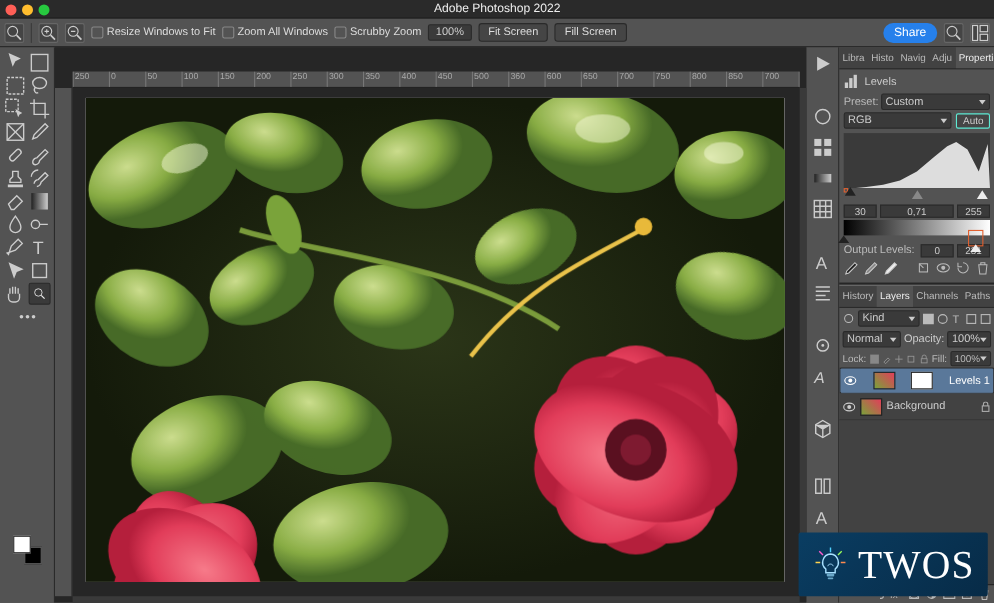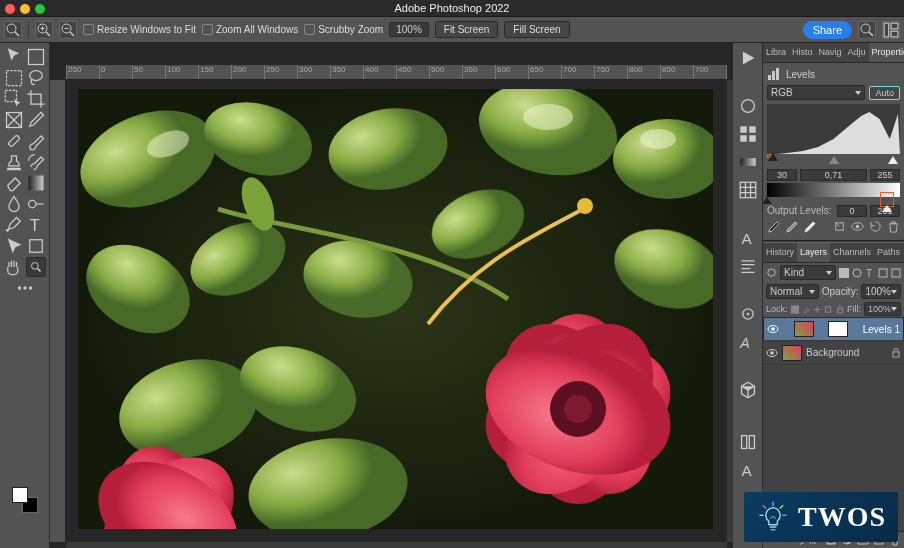--- a/index.html
+++ b/index.html
@@ -74,21 +74,21 @@
 .layer.sel{background:#5a789a;color:#fff;}
 .eye{width:12px;height:12px;fill:#ccc;}
 .thumb{width:20px;height:16px;background:#fff;border:1px solid #222;}
 .thumb.mask{background:#fff;}
 .layerbtns{display:flex;justify-content:flex-end;gap:4px;padding:2px 3px;background:#535353;border-top:1px solid #222;}
 .layerbtns .ic{width:12px;height:12px;fill:#bbb;}
 .ml-auto{margin-left:auto;}
 .watermark{position:absolute;right:6px;bottom:6px;pointer-events:none;}
 .badge{display:inline-flex;align-items:center;background:linear-gradient(135deg,#0a3d62,#072b47);padding:8px 12px;gap:8px;border-radius:2px;}
 .bulb{width:34px;height:34px;}
-.twos{font-family:Georgia,serif;font-weight:bold;font-size:28px;color:#fff;letter-spacing:1px;}
+.twos{font-family:Georgia,serif;font-weight:normal;font-size:36px;color:#fff;letter-spacing:1px;}
 svg{display:block;}
 .caret{width:0;height:0;border-left:3px solid transparent;border-right:3px solid transparent;border-top:4px solid #ccc;}
 .autobtn{background:#454545;border:1px solid #5eead4;padding:1px 5px;border-radius:2px;font-size:9px;}
 </style>
 </head>
 <body>
 
 <div class="traffic">
   <span class="tl-r"></span>
   <span class="tl-y"></span>
@@ -498,20 +498,27 @@
     <div class="props">
       <div class="hdr">
         <svg viewBox="0 0 14 14">
             <rect x="1" y="8" width="3" height="5"></rect>
             <rect x="5" y="4" width="3" height="9"></rect>
             <rect x="9" y="1" width="3" height="12"></rect>
           </svg>
         <span>Levels</span>
       </div>
       <div class="row">
+        <label>Preset:</label>
+        <div class="sel">
+            <span>Custom</span>
+            <span class="caret"></span>
+          </div>
+      </div>
+      <div class="row">
         <div class="sel" style="flex:1">
             <span>RGB</span>
             <span class="caret"></span>
           </div>
         <div class="autobtn">Auto</div>
       </div>
       <div class="histo">
         <svg viewBox="0 0 130 50" preserveAspectRatio="none">
             <path d="M0 50 L10 50 20 49 35 47 50 43 65 35 80 22 92 12 100 8 110 15 120 35 128 10 130 50 Z" fill="#ddd"></path>
           </svg>

